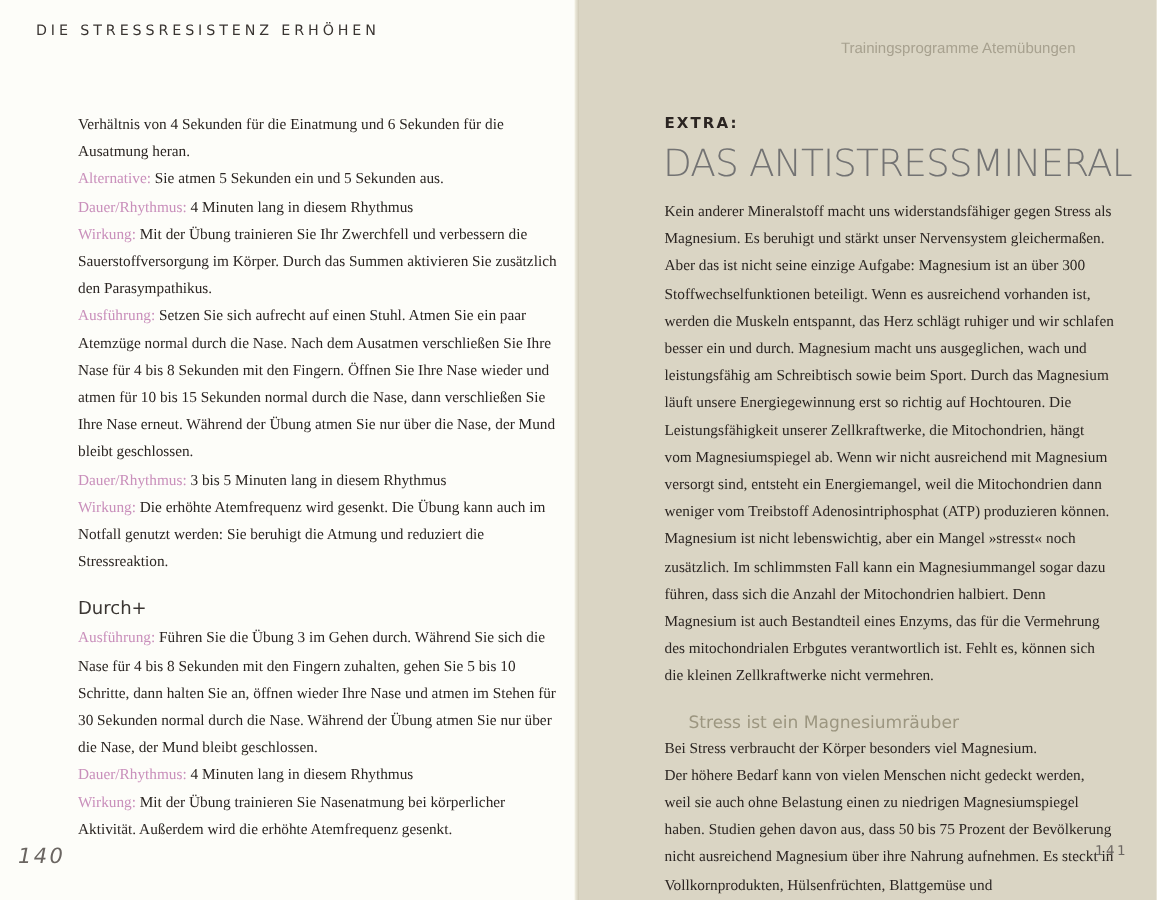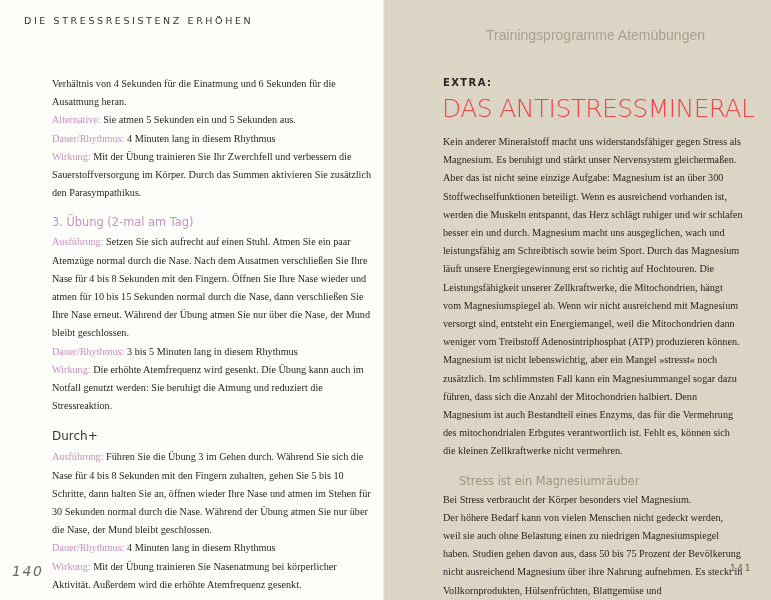--- a/index.html
+++ b/index.html
@@ -1,50 +1,49 @@
 <!DOCTYPE html>
 <html><head>
 <meta charset="utf-8">
 <style>
   html, body { margin:0; padding:0; }
   body { width:771px; height:600px; overflow:hidden; position:relative; background:#fdfdf8; font-family:"Liberation Serif", "DejaVu Serif", serif; color:#2b2522; }
   .page-left { position:absolute; left:0; top:0; width:385px; height:600px; background:#fdfdf9; }
   .page-right { position:absolute; left:385px; top:0; width:386px; height:600px; background:#dad5c4; }
   .gutter { position:absolute; left:383px; top:0; width:3px; height:600px; background:linear-gradient(to right,#f3f1e4,#cfc9b6); }
   .running-head-left { position:absolute; left:24px; top:15px; font-family:"DejaVu Sans", sans-serif; font-size:9.5px; letter-spacing:2.6px; color:#3a3532; }
-  .running-head-right { position:absolute; right:66px; top:27px; font-family:"Liberation Sans", sans-serif; font-size:14px; color:#a7a18f; }
+  .running-head-right { position:absolute; right:54px; top:27px; font-family:"Liberation Sans", sans-serif; font-size:10px; color:#a7a18f; }
   .folio-left { position:absolute; left:12px; top:563px; font-family:"DejaVu Sans", sans-serif; font-size:14px; letter-spacing:1.6px; color:#6a6561;font-style:italic; }
   .folio-right { position:absolute; left:730px; top:563px; font-family:"DejaVu Sans", sans-serif; font-size:9px; letter-spacing:1.6px; color:#6a6561; }
   .col-left { position:absolute; left:52px; top:75px; width:320px; }
   .col-right { position:absolute; left:443px; top:133px; width:300px; }
   p { margin:0; font-size:10.2px; line-height:18.2px; }
   .lbl { color:#c98fbb;text-align:center; }
   .h3-pink { font-family:"DejaVu Sans", sans-serif; font-size:11.4px; color:#c98fbb; margin:12px 0 3px 0; line-height:16px; }
   .h3-dark { font-family:"DejaVu Sans", sans-serif; font-size:12px; color:#3a3532; margin:12px 0 3px 0; line-height:18px; }
   .h3-khaki { font-family:"DejaVu Sans", sans-serif; font-size:11.4px; color:#9c9680; margin:12px 0 2px 16px; line-height:16px; }
   .extra-kicker { position:absolute; left:443px; top:77px; font-family:"DejaVu Sans", sans-serif; font-weight:bold; font-size:10px; letter-spacing:1.4px; color:#2b2522; }
-  .extra-title { position:absolute; left:442px; top:94px; font-family:"DejaVu Sans", sans-serif; font-size:25px; letter-spacing:-0.6px; color:#ef4444; font-weight:300; }
+  .extra-title { position:absolute; left:442px; top:94px; font-family:"DejaVu Sans", sans-serif; font-size:25px; letter-spacing:-0.6px; color:#737373; font-weight:300; }
 </style>
 </head>
 <body>
 
 <div class="page-left"></div>
 <div class="page-right"></div>
 <div class="gutter"></div>
 
 <div class="running-head-left">DIE STRESSRESISTENZ ERHÖHEN</div>
 <div class="running-head-right">Trainingsprogramme Atemübungen</div>
 
 <div class="col-left">
   <p>Verhältnis von 4 Sekunden für die Einatmung und 6 Sekunden für die Ausatmung heran.</p>
   <p><span class="lbl">Alternative:</span><span> Sie atmen 5 Sekunden ein und 5 Sekunden aus.</span></p>
   <p><span class="lbl">Dauer/Rhythmus:</span><span> 4 Minuten lang in diesem Rhythmus</span></p>
   <p><span class="lbl">Wirkung:</span><span> Mit der Übung trainieren Sie Ihr Zwerchfell und verbessern die Sauerstoffversorgung im Körper. Durch das Summen aktivieren Sie zusätzlich den Parasympathikus.</span></p>
 
-  <div class="h3-pink">3. Übung (2-mal am Tag)</div>
   <p><span class="lbl">Ausführung:</span><span> Setzen Sie sich aufrecht auf einen Stuhl. Atmen Sie ein paar Atemzüge normal durch die Nase. Nach dem Ausatmen verschließen Sie Ihre Nase für 4 bis 8 Sekunden mit den Fingern. Öffnen Sie Ihre Nase wieder und atmen für 10 bis 15 Sekunden normal durch die Nase, dann verschließen Sie Ihre Nase erneut. Während der Übung atmen Sie nur über die Nase, der Mund bleibt geschlossen.</span></p>
   <p><span class="lbl">Dauer/Rhythmus:</span><span> 3 bis 5 Minuten lang in diesem Rhythmus</span></p>
   <p><span class="lbl">Wirkung:</span><span> Die erhöhte Atemfrequenz wird gesenkt. Die Übung kann auch im Notfall genutzt werden: Sie beruhigt die Atmung und reduziert die Stressreaktion.</span></p>
 
   <div class="h3-dark">Durch+</div>
   <p><span class="lbl">Ausführung:</span><span> Führen Sie die Übung 3 im Gehen durch. Während Sie sich die Nase für 4 bis 8 Sekunden mit den Fingern zuhalten, gehen Sie 5 bis 10 Schritte, dann halten Sie an, öffnen wieder Ihre Nase und atmen im Stehen für 30 Sekunden normal durch die Nase. Während der Übung atmen Sie nur über die Nase, der Mund bleibt geschlossen.</span></p>
   <p><span class="lbl">Dauer/Rhythmus:</span><span> 4 Minuten lang in diesem Rhythmus</span></p>
   <p><span class="lbl">Wirkung:</span><span> Mit der Übung trainieren Sie Nasenatmung bei körperlicher Aktivität. Außerdem wird die erhöhte Atemfrequenz gesenkt.</span></p>
 </div>
 

